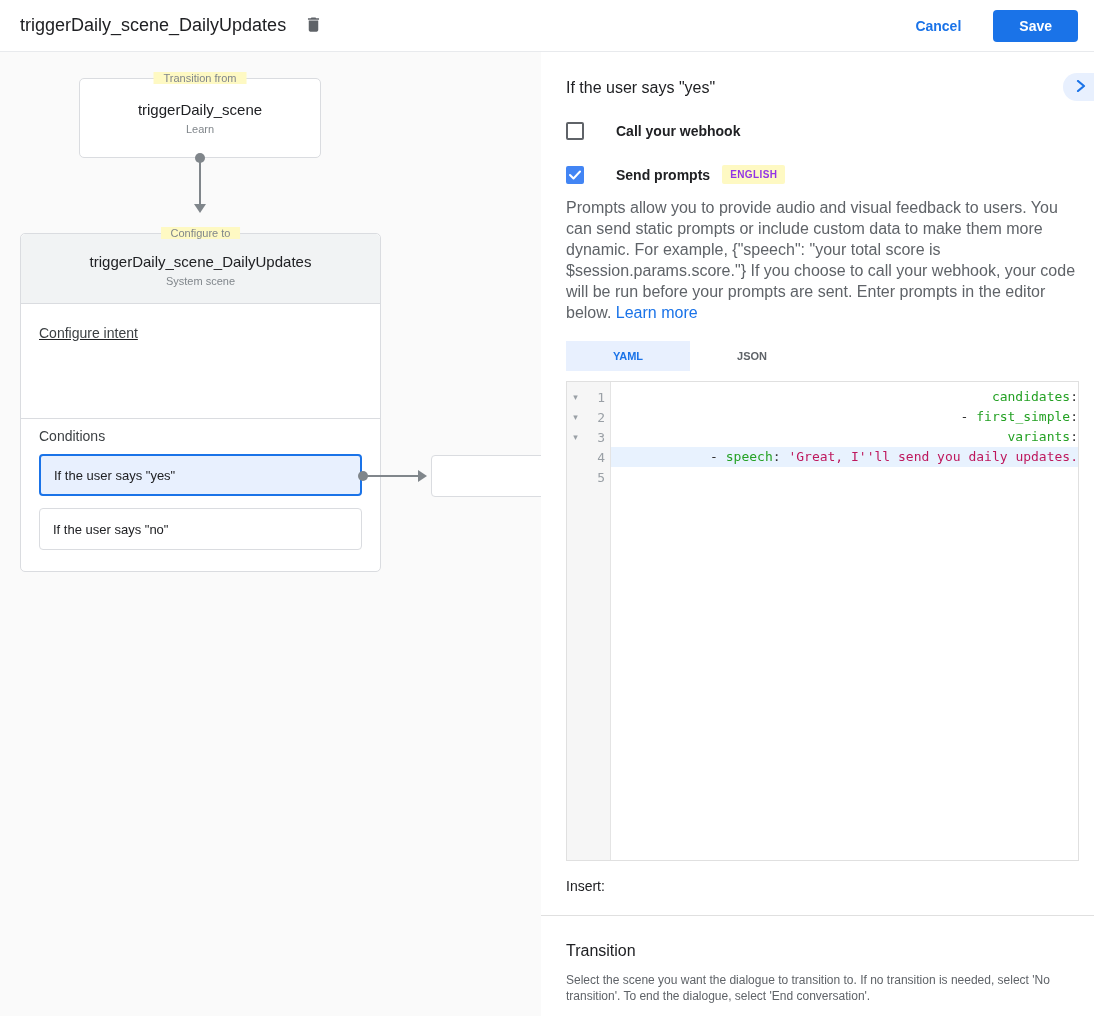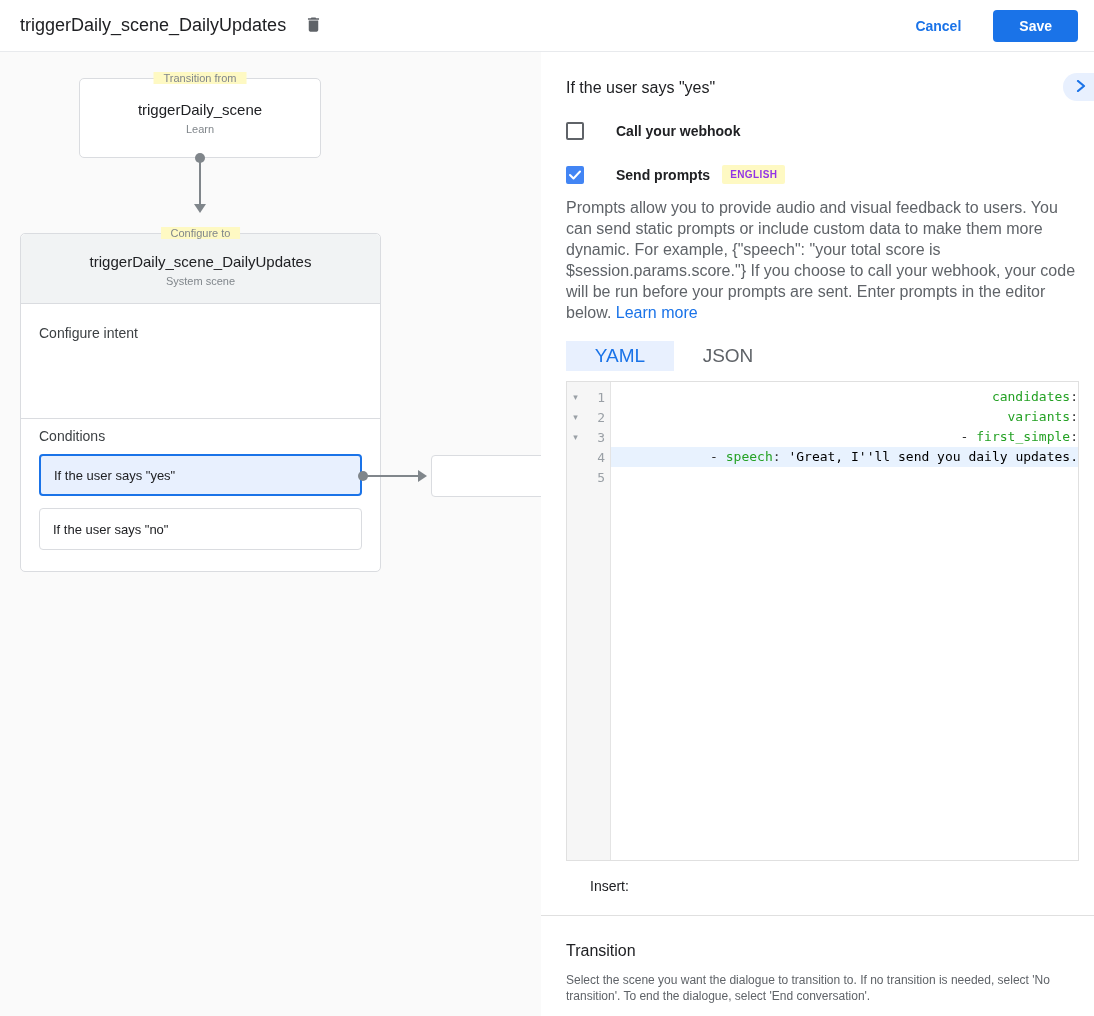--- a/index.html
+++ b/index.html
@@ -39,21 +39,21 @@
   .from-box { left: 79px; top: 26px; width: 242px; height: 80px; text-align: center; }
   .from-box .box-title { margin-top: 22px; font-size: 15px; color: #202124; }
   .box-subtitle { margin-top: 5px; font-size: 11px; color: #80868b; }
 
   .to-box { left: 20px; top: 181px; width: 361px; height: 339px; }
   .to-header {
     background: #f1f3f4; border-bottom: 1px solid #dadce0; border-radius: 5px 5px 0 0;
     height: 70px; text-align: center; padding-top: 19px;
   }
   .to-header .box-title { font-size: 15px; color: #202124; }
-  .section-intent { height: 115px; padding: 21px 18px 0; border-bottom: 1px solid #dadce0; }
+  .section-intent { height: 115px; padding: 21px 18px 0; border-bottom: 1px solid #dadce0; text-decoration: underline; }
   .section-label { font-size: 14px; color: #3c4043; }
   .intent-field {
     margin-top: 10px; height: 42px; background: #fff; border: 1px solid #dadce0; border-radius: 4px;
     display: flex; align-items: center; padding: 0 14px; font-size: 13px; color: #202124;
   }
   .section-conditions { padding: 9px 18px 0; }
   .section-conditions .section-label { margin-bottom: 10px; }
   .condition {
     height: 42px; background: #fff; border: 1px solid #dadce0; border-radius: 4px;
     display: flex; align-items: center; padding: 0 13px; font-size: 13px; color: #202124;
@@ -93,22 +93,22 @@
   .checkbox-label { margin-left: 32px; font-size: 14px; font-weight: bold; color: #202124; }
   .lang-badge {
     margin-left: 12px; background: #fef9c3; color: #9334e6; font-size: 10px; font-weight: bold;
     letter-spacing: 0.4px; padding: 4px 8px; border-radius: 2px;
   }
   .description { margin-top: 13px; font-size: 16px; line-height: 21px; color: #5f6368; }
   .learn-more { color: #1a73e8; text-decoration: none; cursor: pointer; }
 
   .tabs { display: flex; margin-top: 18px; }
   .tab {
-    width: 108px; height: 30px; display: flex; align-items: center; justify-content: center;
-    font-size: 19px; font-weight: normal; color: #5f6368; cursor: pointer;
+    width: 124px; height: 30px; display: flex; align-items: center; justify-content: center;
+    font-size: 11px; font-weight: bold; color: #5f6368; cursor: pointer;
   }
   .tab.active { background: #e8f0fe; color: #1a73e8; }
 
   .editor { margin-top: 10px; height: 480px; border: 1px solid #e0e0e0; display: flex; background: #fff; }
   .gutter {
     width: 44px; flex: none; background: #f6f6f6; border-right: 1px solid #e4e4e4; padding-top: 5px;
   }
   .gutter-line { height: 20px; display: flex; align-items: center; }
   .gutter-line .fold { width: 17px; text-align: center; font-size: 9px; color: #9aa0a6; }
   .gutter-line .lnum {
@@ -116,23 +116,23 @@
     font-family: "DejaVu Sans Mono", monospace;
   }
   .code-area { flex: 1; padding-top: 5px; overflow: hidden; text-align: right; }
   .code-line {
     height: 20px; line-height: 20px; white-space: pre; font-size: 13px;
     font-family: "DejaVu Sans Mono", monospace; padding-left: 4px; overflow: hidden;
   }
   .code-line.hl { background: #e8f2fe; }
   .tok-key { color: #24a124; }
   .tok-plain { color: #333333; }
-  .tok-string { color: #000000; }
-
-  .insert-row { display: flex; align-items: flex-end; margin-top: 17px; margin-left: 24px; }
+  .tok-string { color: #be185d; }
+
+  .insert-row { display: flex; align-items: flex-end; margin-top: 17px; }
   .insert-label { font-size: 14px; color: #202124; }
   .chip {
     margin-left: 13px; background: #fff; border: 1px solid #80868b; border-radius: 15px;
     padding: 6px 15px; font-size: 13px; color: #3c4043; cursor: pointer;
     font-family: "Liberation Sans", sans-serif;
   }
   .panel-divider { border: none; border-top: 1px solid #e0e0e0; margin: 21px -15px 0 -25px; }
 
   .transition-title { margin-top: 26px; font-size: 16px; color: #202124; }
   .transition-desc { margin-top: 12px; font-size: 12px; line-height: 16px; color: #5f6368; }
@@ -253,22 +253,22 @@
             <span class="fold"></span>
             <span class="lnum">4</span>
           </div>
           <div class="gutter-line">
             <span class="fold"></span>
             <span class="lnum">5</span>
           </div>
         </div>
       <div class="code-area">
           <div class="code-line"><span class="tok-key">candidates</span><span class="tok-plain">:</span></div>
+          <div class="code-line"><span class="tok-plain">  - </span><span class="tok-key">first_simple</span><span class="tok-plain">:</span></div>
           <div class="code-line"><span class="tok-plain">    </span><span class="tok-key">variants</span><span class="tok-plain">:</span></div>
-          <div class="code-line"><span class="tok-plain">  - </span><span class="tok-key">first_simple</span><span class="tok-plain">:</span></div>
           <div class="code-line hl"><span class="tok-plain">      - </span><span class="tok-key">speech</span><span class="tok-plain">: </span><span class="tok-string">'Great, I''ll send you daily updates.</span></div>
           <div class="code-line"></div>
         </div>
     </div>
 
     <div class="insert-row">
       <div class="insert-label">Insert:</div>
     </div>
 
     <hr class="panel-divider">

